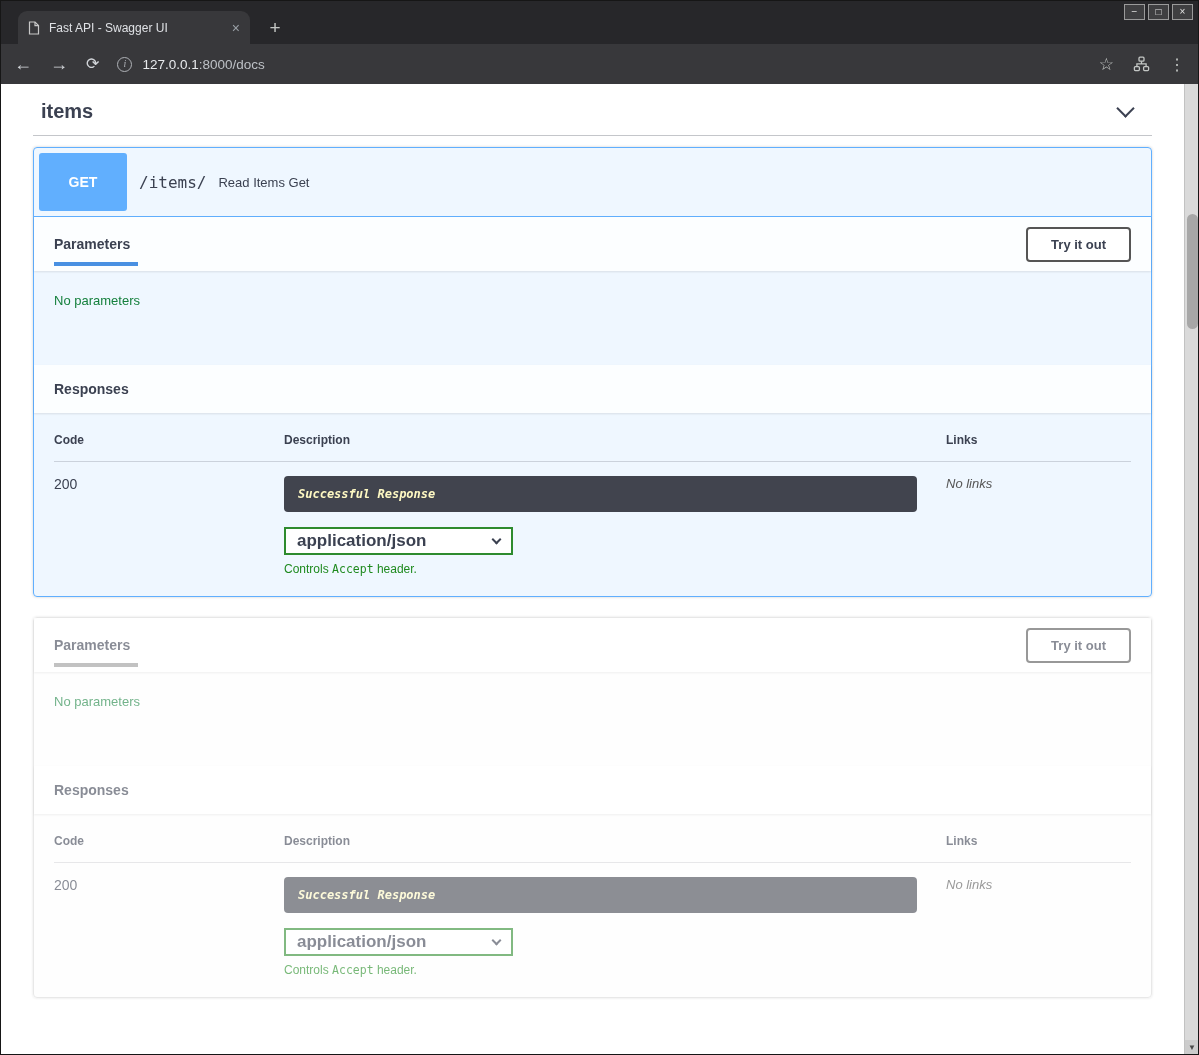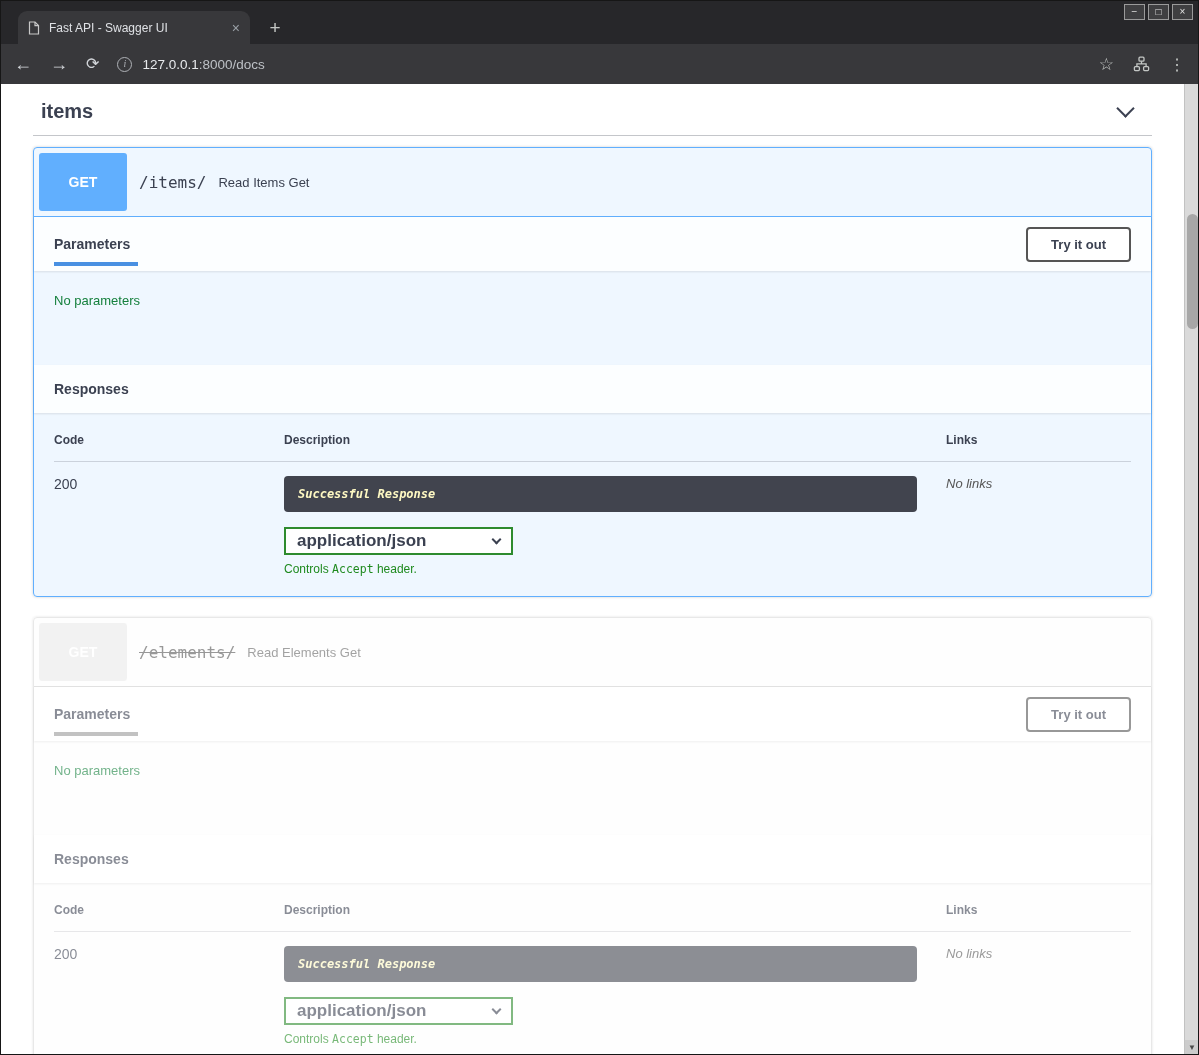--- a/index.html
+++ b/index.html
@@ -177,25 +177,20 @@
               </div>
               <div class="accept-note"><span>Controls </span><span class="mono">Accept</span><span> header.</span></div>
             </div>
             <div class="res-links">No links</div>
           </div>
         </div>
       </div>
     </section>
 
     <section class="opblock deprecated">
-      <div class="opblock-summary">
-        <span class="method-badge">GET</span>
-        <span class="op-path">/elements/</span>
-        <span class="op-desc">Read Elements Get</span>
-      </div>
       <div class="opblock-body">
         <div class="section-header params-header">
           <span class="section-title">Parameters</span>
           <span class="tab-underline"></span>
           <button class="try-btn">Try it out</button>
         </div>
         <div class="params-body">
           <span class="no-params">No parameters</span>
         </div>
         <div class="section-header responses-header">

